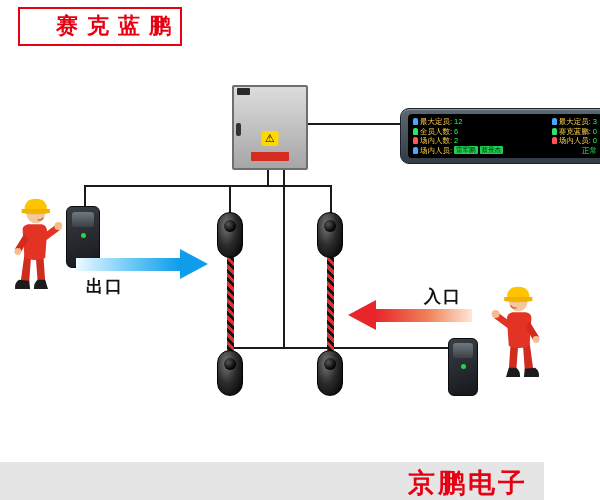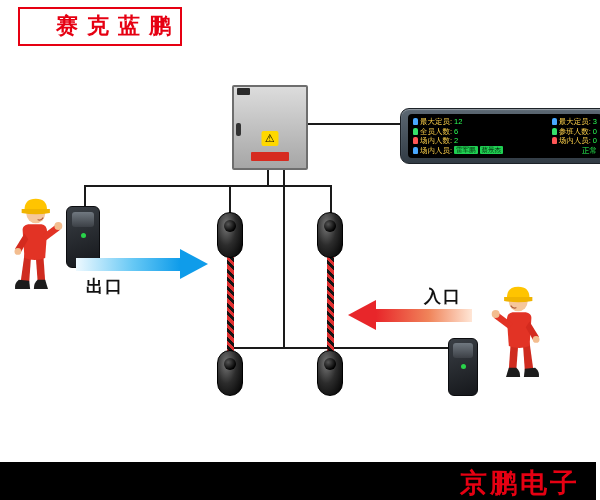--- a/index.html
+++ b/index.html
@@ -111,21 +111,21 @@
 
   
   .worker { position:absolute; z-index:4; }
   .worker.flip svg { transform:scaleX(-1); }
 
   
   .caption {
     position:absolute; left:160px; top:394px; width:300px; text-align:center;
     color:#ff0000; font-weight:bold; font-size:15px; letter-spacing:1px; z-index:4;
   }
-  .footer { position:absolute; left:0; top:462px; width:596px; height:38px; background:#000000; z-index:5; }
+  .footer { position:absolute; left:0; top:462px; width:544px; height:38px; background:#e5e5e5; z-index:5; }
   .footer-brand {
     position:absolute; right:16px; top:3px; color:#e60012; font-weight:bold;
     font-size:27px; letter-spacing:3px; white-space:nowrap;
   }
 </style>
 </head>
 <body>
 
 <div class="stage">
 
@@ -164,21 +164,21 @@
         </span>
       </div>
       <div class="srow">
         <span class="grp">
           <i class="pic c2"></i>
           <span class="lbl">全员人数:</span>
           <span class="val">6</span>
         </span>
         <span class="grp">
           <i class="pic c2"></i>
-          <span class="lbl">参班人数:</span>
+          <span class="lbl">赛克蓝鹏:</span>
           <span class="val">0</span>
         </span>
       </div>
       <div class="srow">
         <span class="grp">
           <i class="pic c3"></i>
           <span class="lbl">场内人数:</span>
           <span class="val">2</span>
         </span>
         <span class="grp">

